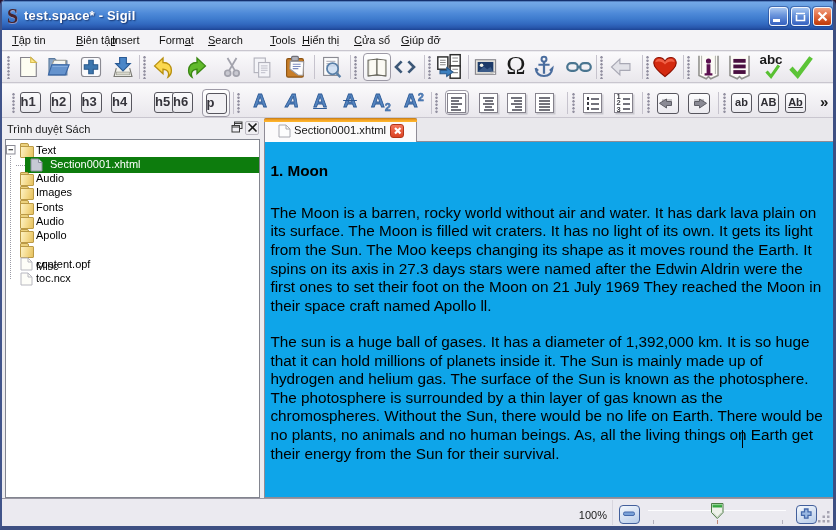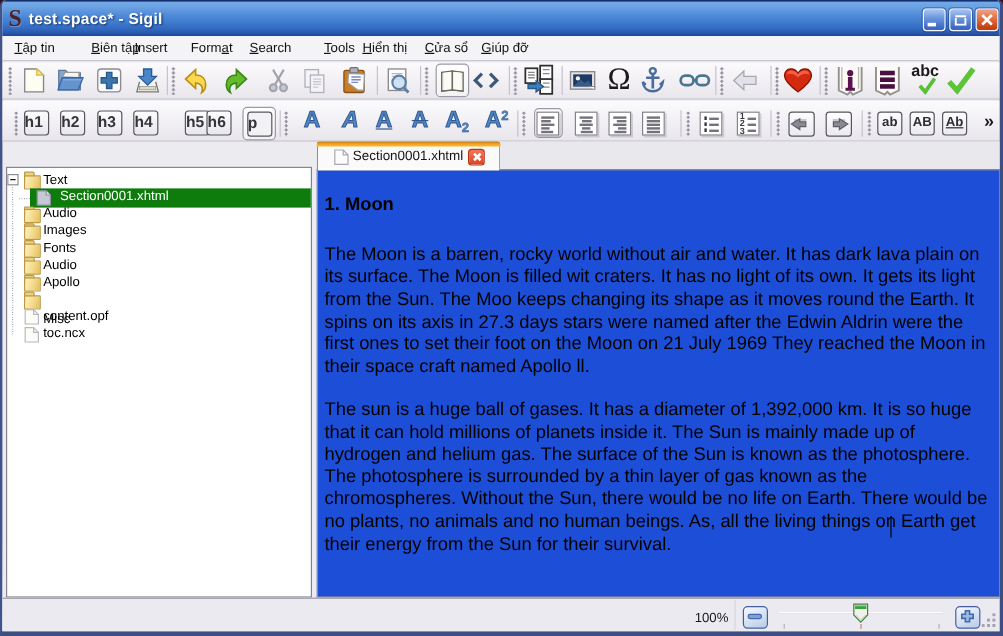--- a/index.html
+++ b/index.html
@@ -29,21 +29,21 @@
 .pressedbtn{position:absolute;border:1px solid #9d9aa6;border-radius:4px;background:linear-gradient(#ffffff,#f2f1f4);}
 
 .hbtn{position:absolute;top:92px;width:21px;height:21px;border:1.5px solid #57565e;border-radius:3px;background:linear-gradient(#fcfcfd,#e8e7ec);color:#35343b;font-weight:bold;font-size:13px;text-align:left;line-height:17.5px;}
 
 #dockheader{position:absolute;left:0;top:118px;width:258px;height:21px;background:#efeef2;font-size:11px;color:#1a1a1a;}
 #dockheader .t{position:absolute;left:5px;top:5px;}
 #tree{position:absolute;left:3px;top:139px;width:255px;height:359px;background:#fff;border:1px solid #82858f;}
 #tabbar{position:absolute;left:262px;top:118px;width:570px;height:23px;background:#e9e8ec;}
 #tab{position:absolute;left:0px;top:0px;width:153px;height:23px;background:#fbfafb;border:1px solid #8f8c96;border-bottom:none;border-radius:2px 2px 0 0;}
 #tabtop{position:absolute;left:-1px;top:-1px;width:153px;height:4px;background:linear-gradient(#c07a16,#f2a024 45%,#ffb92e);border-radius:2.5px 2.5px 0 0;}
-#editor{position:absolute;left:262px;top:141px;width:570px;height:357px;background:#1d4ed8;border:1px solid #8f8c96;border-right:1px solid #a9a6b0;}
+#editor{position:absolute;left:262px;top:141px;width:570px;height:357px;background:#0ea5e9;border:1px solid #8f8c96;border-right:1px solid #a9a6b0;}
 #etext{position:absolute;left:0px;top:0px;padding:19.7px 0 0 5.4px;width:562px;font-size:15.3px;line-height:18.6px;color:#000;}
 
 #status{position:absolute;left:0;top:498px;width:831px;height:28px;background:#ebeaf0;border-top:1px solid #9a97a3;}
 .sep1{position:absolute;top:55px;height:24px;width:1px;background:#c6c3cd;}
 .sep2{position:absolute;top:92px;height:22px;width:1px;background:#c6c3cd;}
 .hd1{top:56px;height:23px;}
 .hd2{top:93px;height:21px;}
 .fmtA{position:absolute;top:89.5px;width:26px;height:26px;font-weight:bold;font-size:19px;color:#5585c0;text-align:center;-webkit-text-stroke:0.8px #2d5a96;}
 .alico{position:absolute;top:93px;width:19px;height:20px;background:#fff;border:1px solid #85828c;box-shadow:1.5px 1.5px 0 rgba(120,120,130,.28);}
 .alico i{position:absolute;height:1.6px;background:#73737c;}
@@ -314,20 +314,34 @@
         <path d="M5 6 L15 6" stroke="#9a9aa2"></path>
         <path d="M8 8.5 L14.5 8.5 L14.5 6.5" fill="none" stroke="#9a9aa2"></path>
         <path d="M9 12 L4 12 L4 8 L9 8 L9 5.5 L16 9.8 L9 14.5 Z" fill="#8a8a94" stroke="#5e5e66" transform="translate(1.5 -0.5)"></path>
       </svg></div>
   <div class="sep2" style="left:716px"></div>
   <div class="handle hd2" style="left:720.5px"></div>
   <div class="abbtn" style="left:729px">ab</div>
   <div class="abbtn" style="left:756px">AB</div>
   <div class="abbtn" style="left:783px"><u>Ab</u></div>
   <div style="position:absolute;left:818px;top:93px;font-size:15px;font-weight:bold;color:#1a1a1a;">»</div>
+  <div id="dockheader">
+      <span class="t">Trình duyệt Sách</span>
+    <svg style="position:absolute;left:229px;top:3px" width="12" height="12">
+        <rect x="3.5" y="1" width="7.5" height="6.5" fill="#efeef2" stroke="#3a3a3a"></rect>
+        <path d="M3.5 2.5 L11 2.5" stroke="#3a3a3a"></path>
+        <rect x="1" y="4.5" width="7.5" height="6.5" fill="#efeef2" stroke="#3a3a3a"></rect>
+        <path d="M1 6 L8.5 6" stroke="#3a3a3a"></path>
+      </svg>
+    <div style="position:absolute;left:242.5px;top:2.5px;width:14px;height:14px;border:1px solid #bcb9c2;border-radius:2px;"></div>
+    <svg style="position:absolute;left:245px;top:4px" width="11" height="11" stroke="#1a1a1a" stroke-width="1.6">
+        <path d="M1.5 1.5 L9.5 9.5"></path>
+        <path d="M9.5 1.5 L1.5 9.5"></path>
+      </svg>
+  </div>
   <div id="tree">
     <div class="dot-v" style="left:4px;top:16px;height:123px"></div>
     <div class="dot-h" style="left:10px;top:24.5px;width:12px"></div>
     <div class="folder" style="left:14px;top:3px"></div>
     <div class="tlbl" style="left:30px;top:3.5px">Text</div>
     <div id="seltxt"></div>
     <svg style="position:absolute;left:24px;top:17.5px" width="13" height="14">
         <path d="M1 1 L8.5 1 L12 4.5 L12 13 L1 13 Z" fill="#c6c9d4" stroke="#8c90a0"></path>
         <path d="M8.5 1 L8.5 4.5 L12 4.5" fill="#e2e4ea" stroke="#8c90a0"></path>
       </svg>

